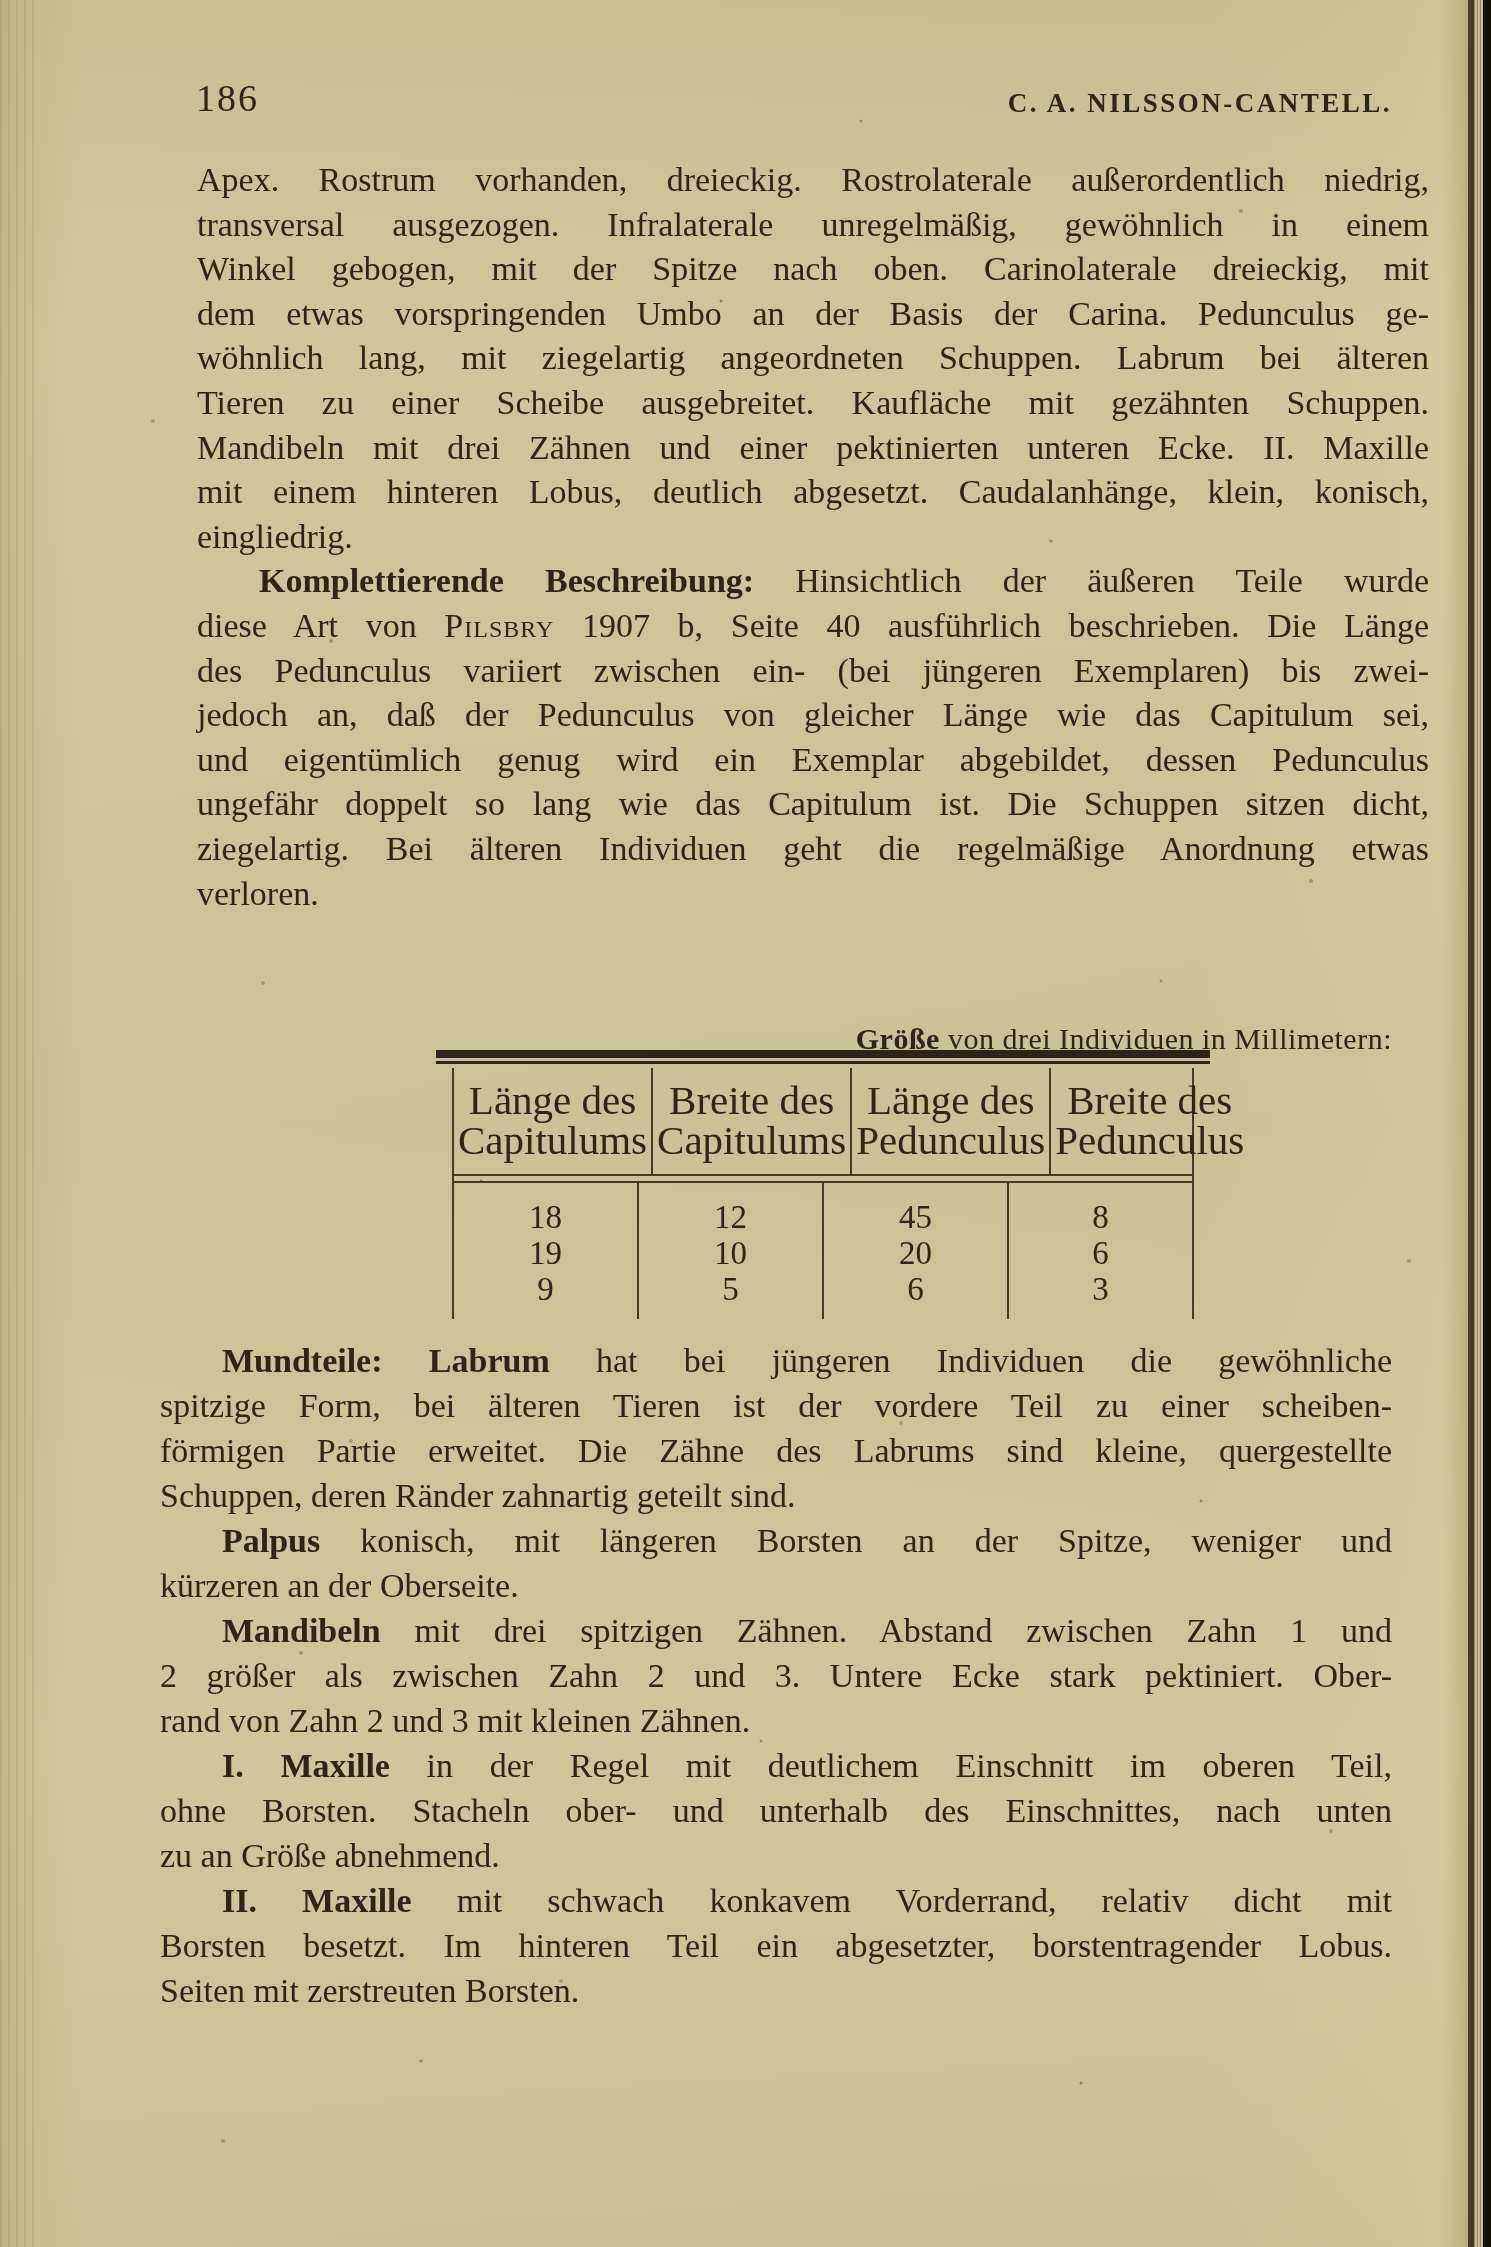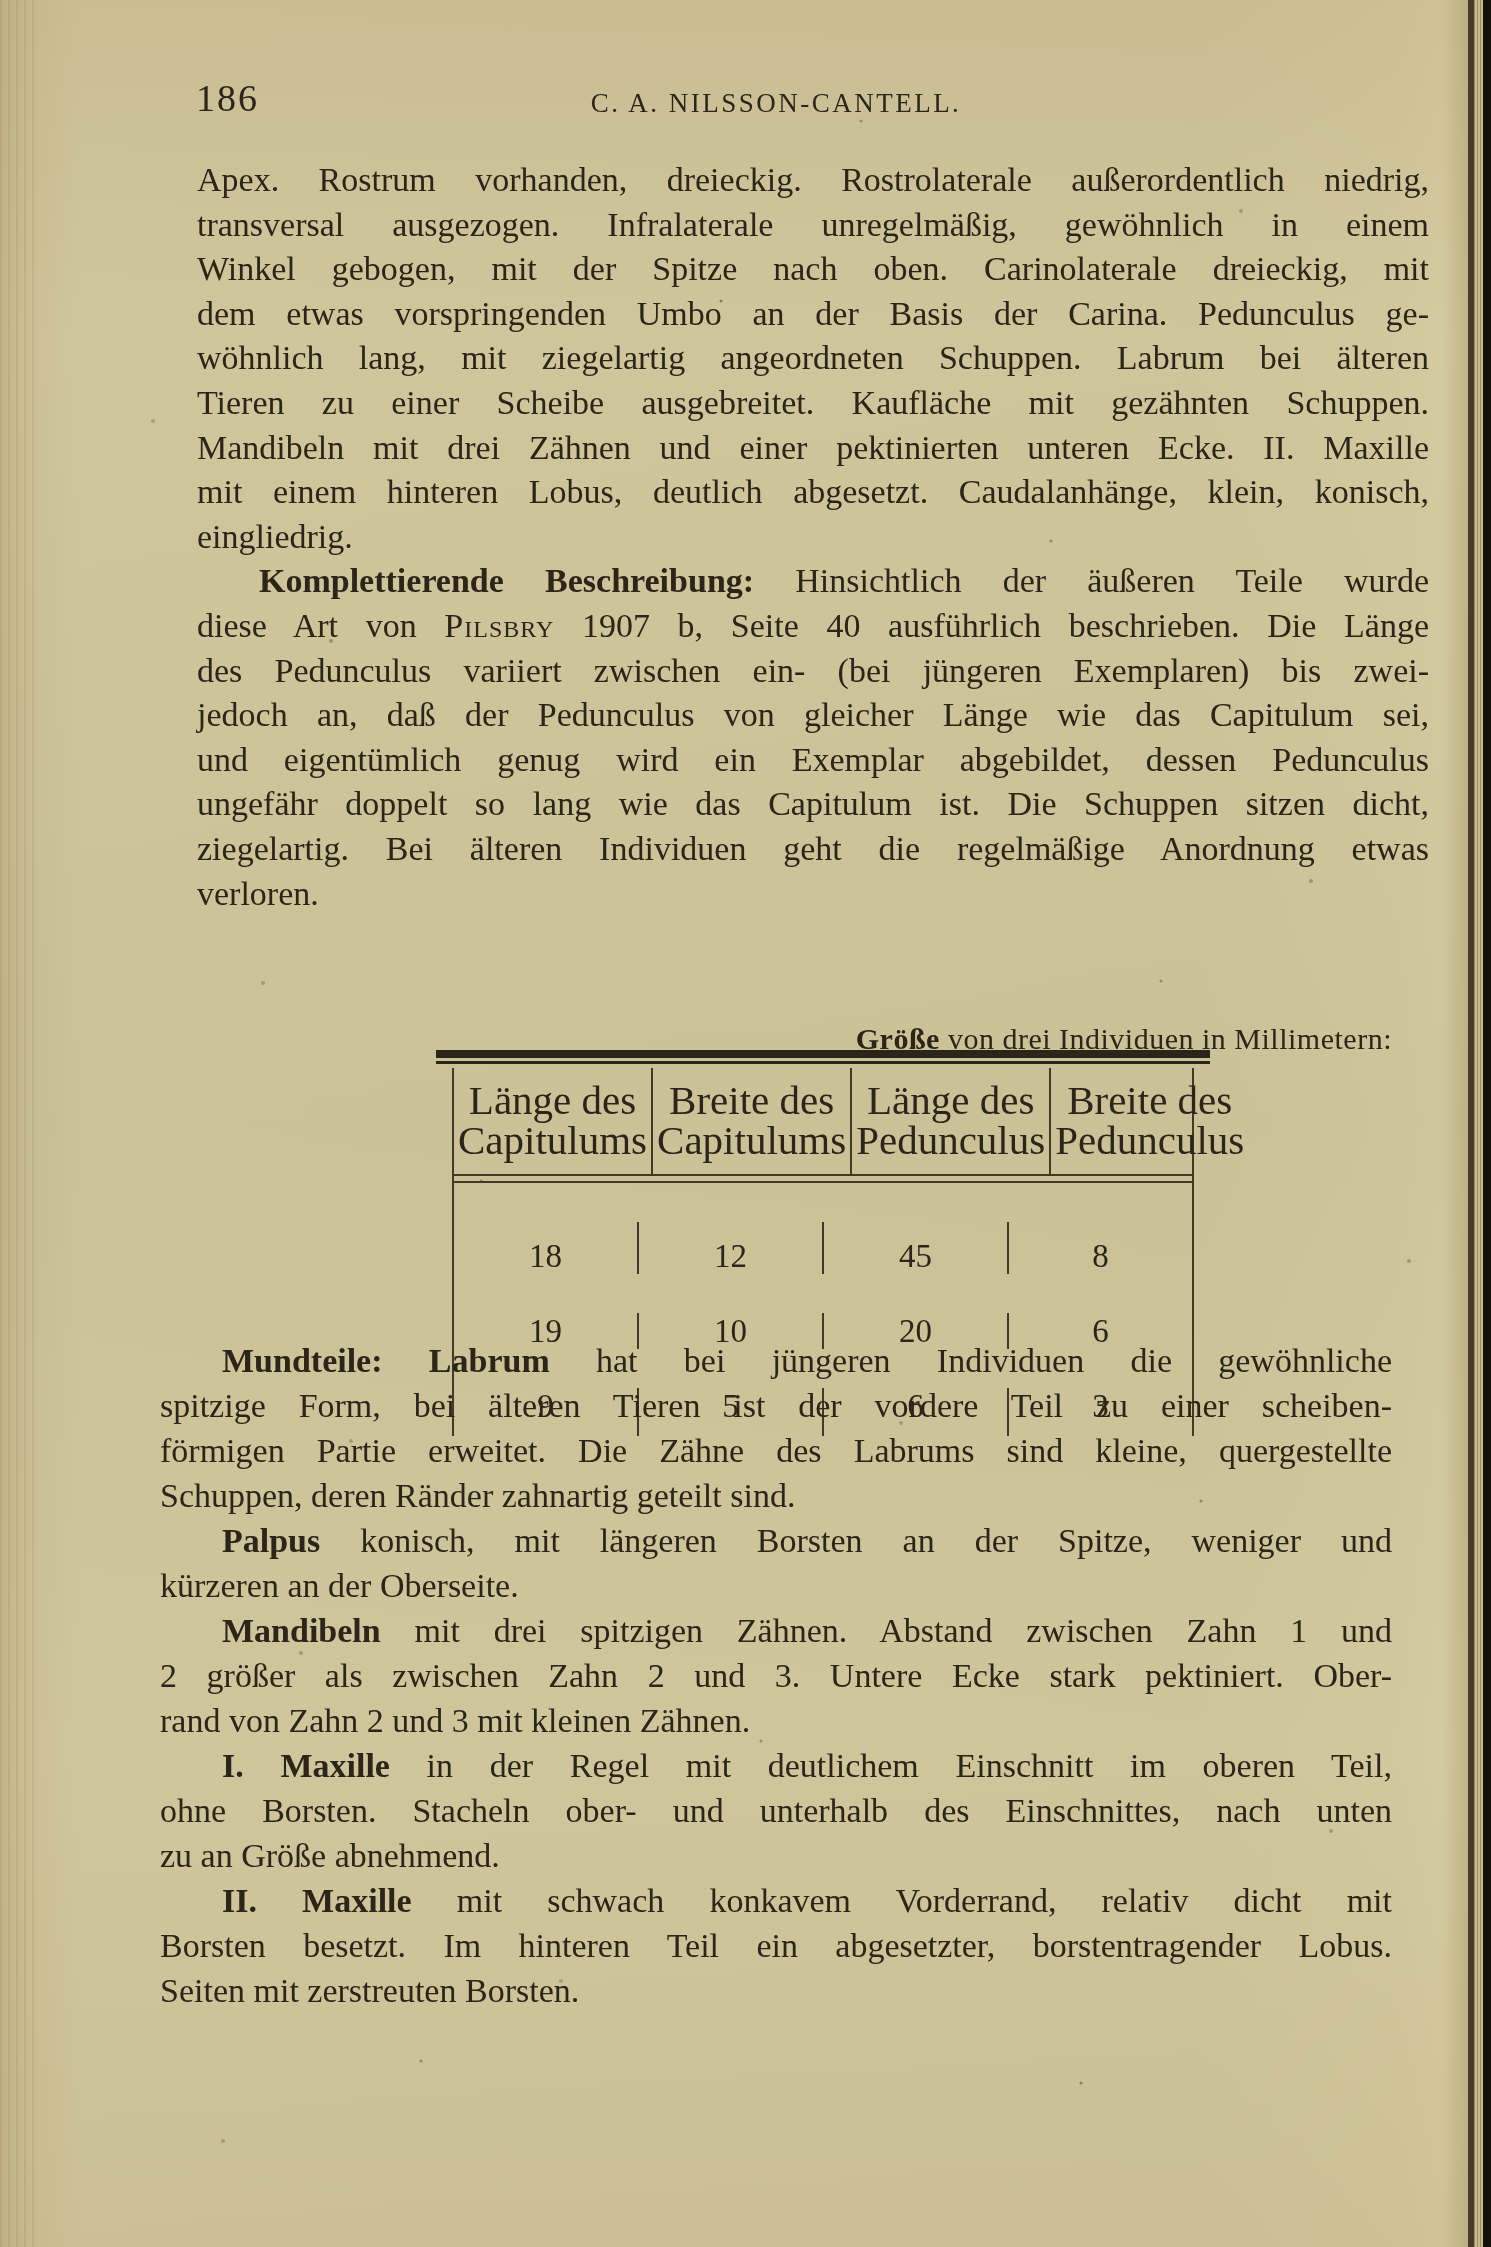--- a/index.html
+++ b/index.html
@@ -43,22 +43,22 @@
       1200px 1500px 0 .5px rgba(60,48,28,.40), 300px 1652px 0 1px rgba(90,72,40,.36),
       760px 1740px 0 .5px rgba(60,48,28,.38), 1330px 1830px 0 1px rgba(90,72,40,.34),
       560px 1980px 0 1px rgba(90,72,40,.30), 1080px 2082px 0 .5px rgba(60,48,28,.44),
       222px 2140px 0 1px rgba(90,72,40,.34), 860px 120px 0 .5px rgba(60,48,28,.36),
       1380px 400px 0 1px rgba(90,72,40,.30), 640px 800px 0 .5px rgba(60,48,28,.40),
       152px 420px 0 1px rgba(90,72,40,.30), 1408px 1260px 0 1px rgba(90,72,40,.36),
       420px 2060px 0 .5px rgba(60,48,28,.40), 980px 1900px 0 1px rgba(90,72,40,.30),
       1160px 980px 0 .5px rgba(60,48,28,.36), 350px 1440px 0 1px rgba(90,72,40,.33);}
   
   .pagenum{position:absolute;left:160px;top:76px;font-size:38px;letter-spacing:2px;margin-left:36px;}
-  .runhead{position:absolute;left:160px;width:1232px;top:88px;text-align:center;
-    font-size:27px;letter-spacing:2.5px;}
+  .runhead{position:absolute;left:160px;width:1232px;top:88px;text-align:right;
+    font-size:27px;letter-spacing:2.5px;font-weight:bold;}
   
   .textblock{position:absolute;left:160px;width:1232px;font-size:34px;}
   .upper{top:158px;margin-left:37px;}
   .lower{top:1338px;}
   .line{line-height:44.6px;text-align:justify;text-align-last:justify;}
   .lower .line{line-height:45px;}
   .line.last{text-align-last:left;}
   .line.indent{text-indent:62px;}
   .b{font-weight:700;}
   .sc{font-variant:small-caps;letter-spacing:1px;}
@@ -66,21 +66,21 @@
   .table-heading{position:absolute;left:160px;width:1232px;top:1022px;text-align:right;font-size:30px;letter-spacing:.5px;}
   
   .size-table{position:absolute;left:452px;top:1050px;width:742px;}
   .t-toprule{height:3px;border-top:8px solid var(--ink);border-bottom:3px solid var(--ink);margin:0 -16px;}
   .t-grid{margin-top:4px;border-left:2px solid var(--rule-solid);border-right:2px solid var(--rule-solid);}
   .t-head{display:flex;}
   .t-hcell{flex:1;border-left:2px solid var(--rule-solid);text-align:center;font-size:41px;line-height:40px;padding:12px 4px 14px;}
   .t-hcell:first-child{border-left:none;}
   .t-midrule{height:5px;border-top:2px solid var(--rule-solid);border-bottom:2px solid var(--rule-solid);margin:0 -2px;}
   .t-row{display:flex;}
-  .t-cell{flex:1;border-left:2px solid var(--rule-solid);text-align:center;font-size:33px;line-height:36px;margin-top:39px;}
+  .t-cell{flex:1;border-left:2px solid var(--rule-solid);text-align:center;font-size:33px;line-height:36px;}
   .t-cell:first-child{border-left:none;}
   .t-row.first .t-cell{padding-top:16px;}
   .t-row.lastrow .t-cell{padding-bottom:12px;}
 </style>
 </head>
 <body>
 
 <div class="page">
   <div class="edge-left"></div>
   <div class="speckles"></div>

